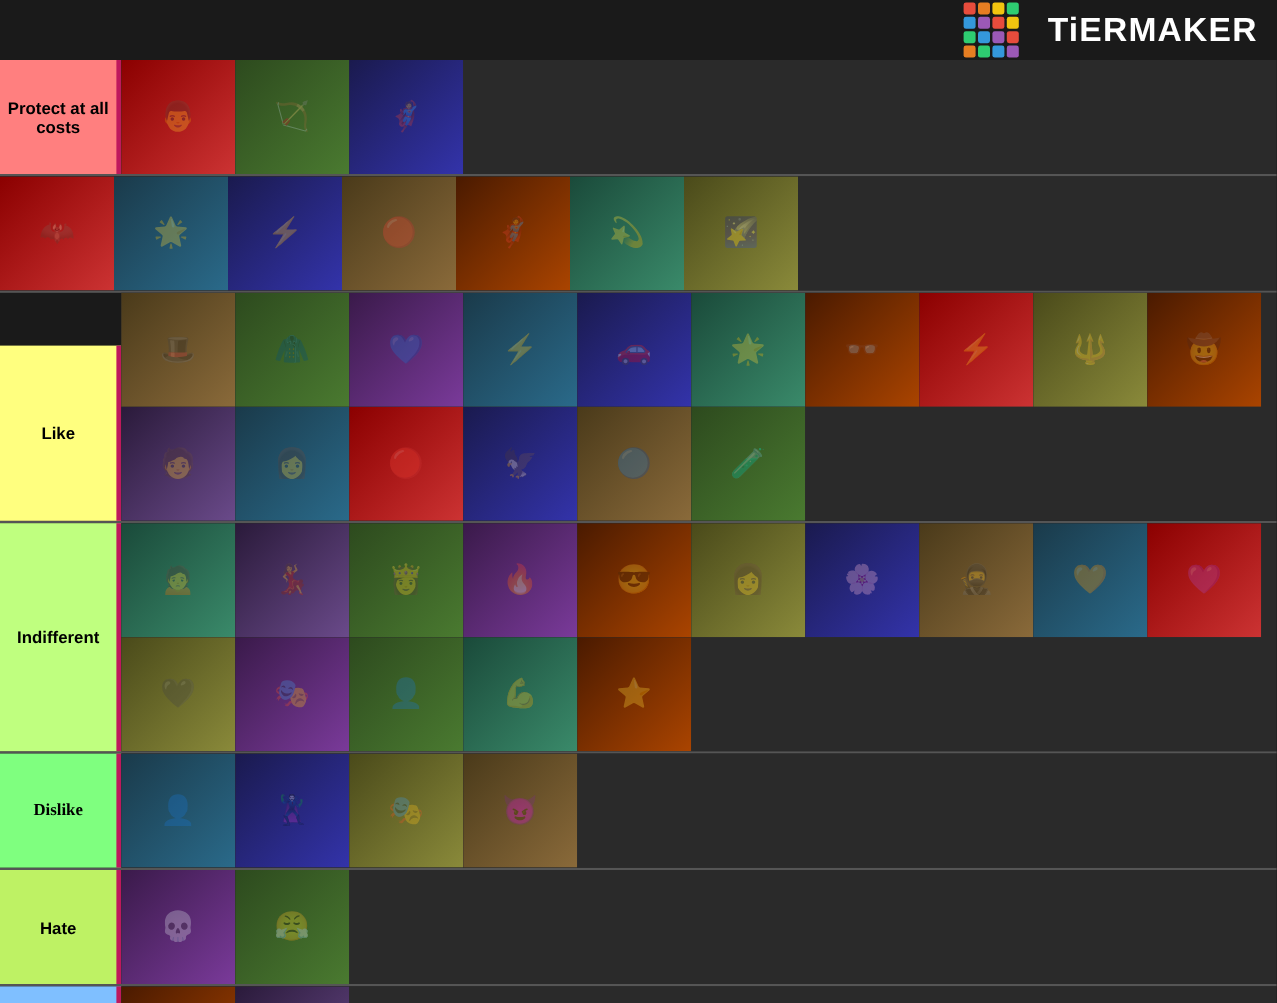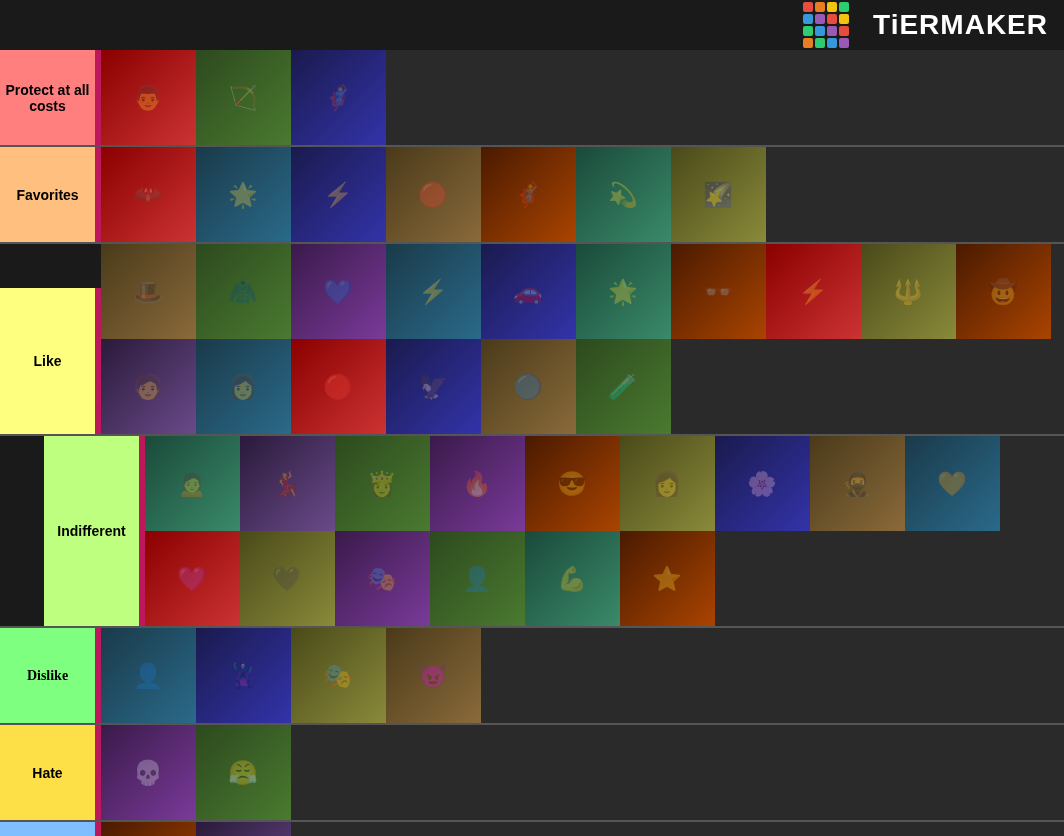--- a/index.html
+++ b/index.html
@@ -22,42 +22,42 @@
       width: 101px;
       min-width: 101px;
       display: flex;
       align-items: center;
       justify-content: center;
       text-align: center;
       font-weight: bold;
       font-size: 14px;
       color: #000;
       padding: 4px;
-      border-right: 6px solid #be185d;
+      border-right: 4px solid #be185d;
     }
     .tier-items {
       display: flex;
       flex-wrap: wrap;
       flex: 1;
       background: #2a2a2a;
     }
     .tier-item {
       width: 95px;
       height: 95px;
       overflow: hidden;
       flex-shrink: 0;
     }
 
     
     .row-protect .tier-label { background: #ff7f7f; }
     .row-favorites .tier-label { background: #ffbf7f; }
     .row-like .tier-label { background: #ffff7f; margin-top: 44px; }
-    .row-indifferent .tier-label { background: #bfff7f; margin-left: 44px; }
+    .row-indifferent .tier-label { background: #bfff7f; }
     .row-dislike .tier-label { background: #7fff7f; font-family: Liberation Serif, serif; }
-    .row-hate .tier-label { background: #fde047; }
+    .row-hate .tier-label { background: #bef264; }
     .row-whos .tier-label { background: #7fbfff; }
 
     .header-bar {
       display: flex;
       justify-content: flex-end;
       align-items: center;
       background: #1a1a1a;
       padding: 8px 16px;
       height: 50px;
     }
@@ -150,23 +150,20 @@
         <div class="tier-item">
           <div class="img-placeholder char-2">🏹</div>
         </div>
         <div class="tier-item">
           <div class="img-placeholder char-3">🦸</div>
         </div>
       </div>
     </div>
 
     <div class="tier-row row-favorites">
-      <div class="tier-label">
-        <span>Favorites</span>
-      </div>
       <div class="tier-items">
         <div class="tier-item">
           <div class="img-placeholder char-1">🦇</div>
         </div>
         <div class="tier-item">
           <div class="img-placeholder char-5">🌟</div>
         </div>
         <div class="tier-item">
           <div class="img-placeholder char-3">⚡</div>
         </div>

